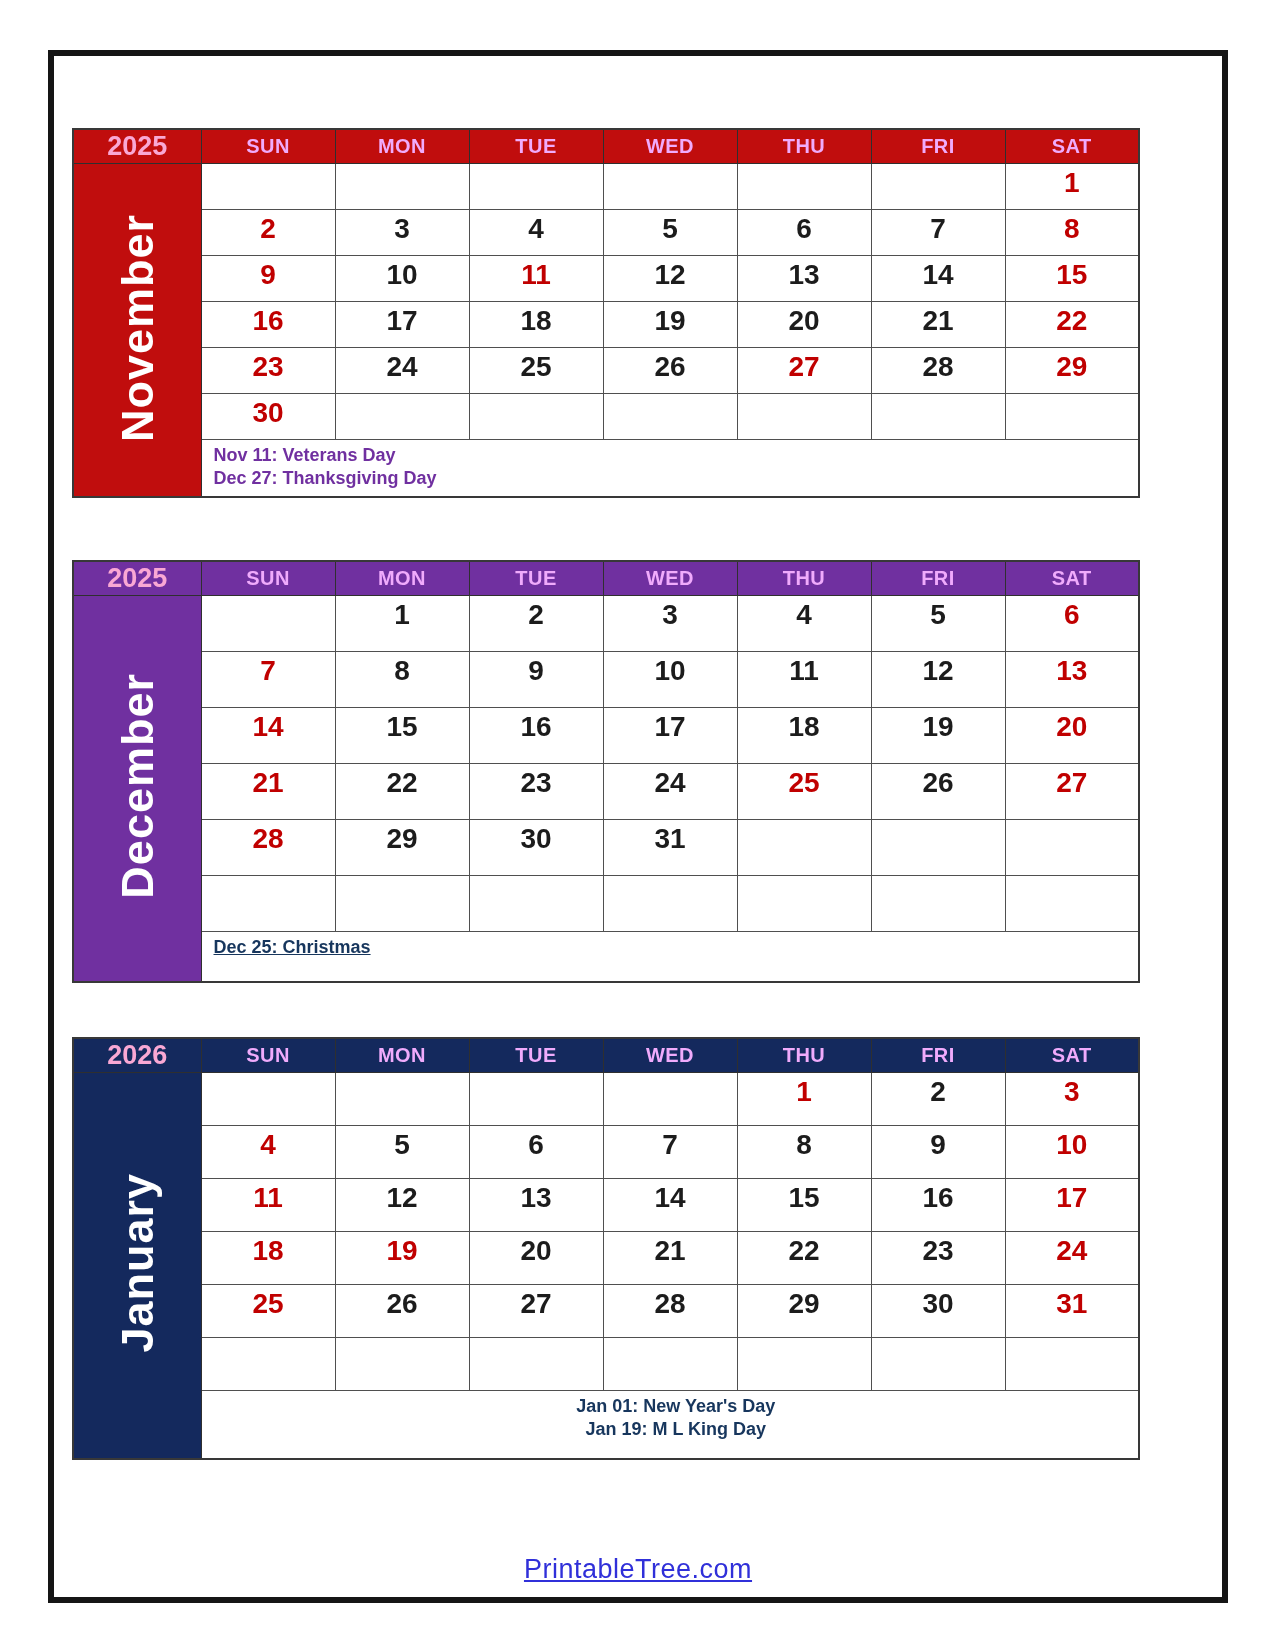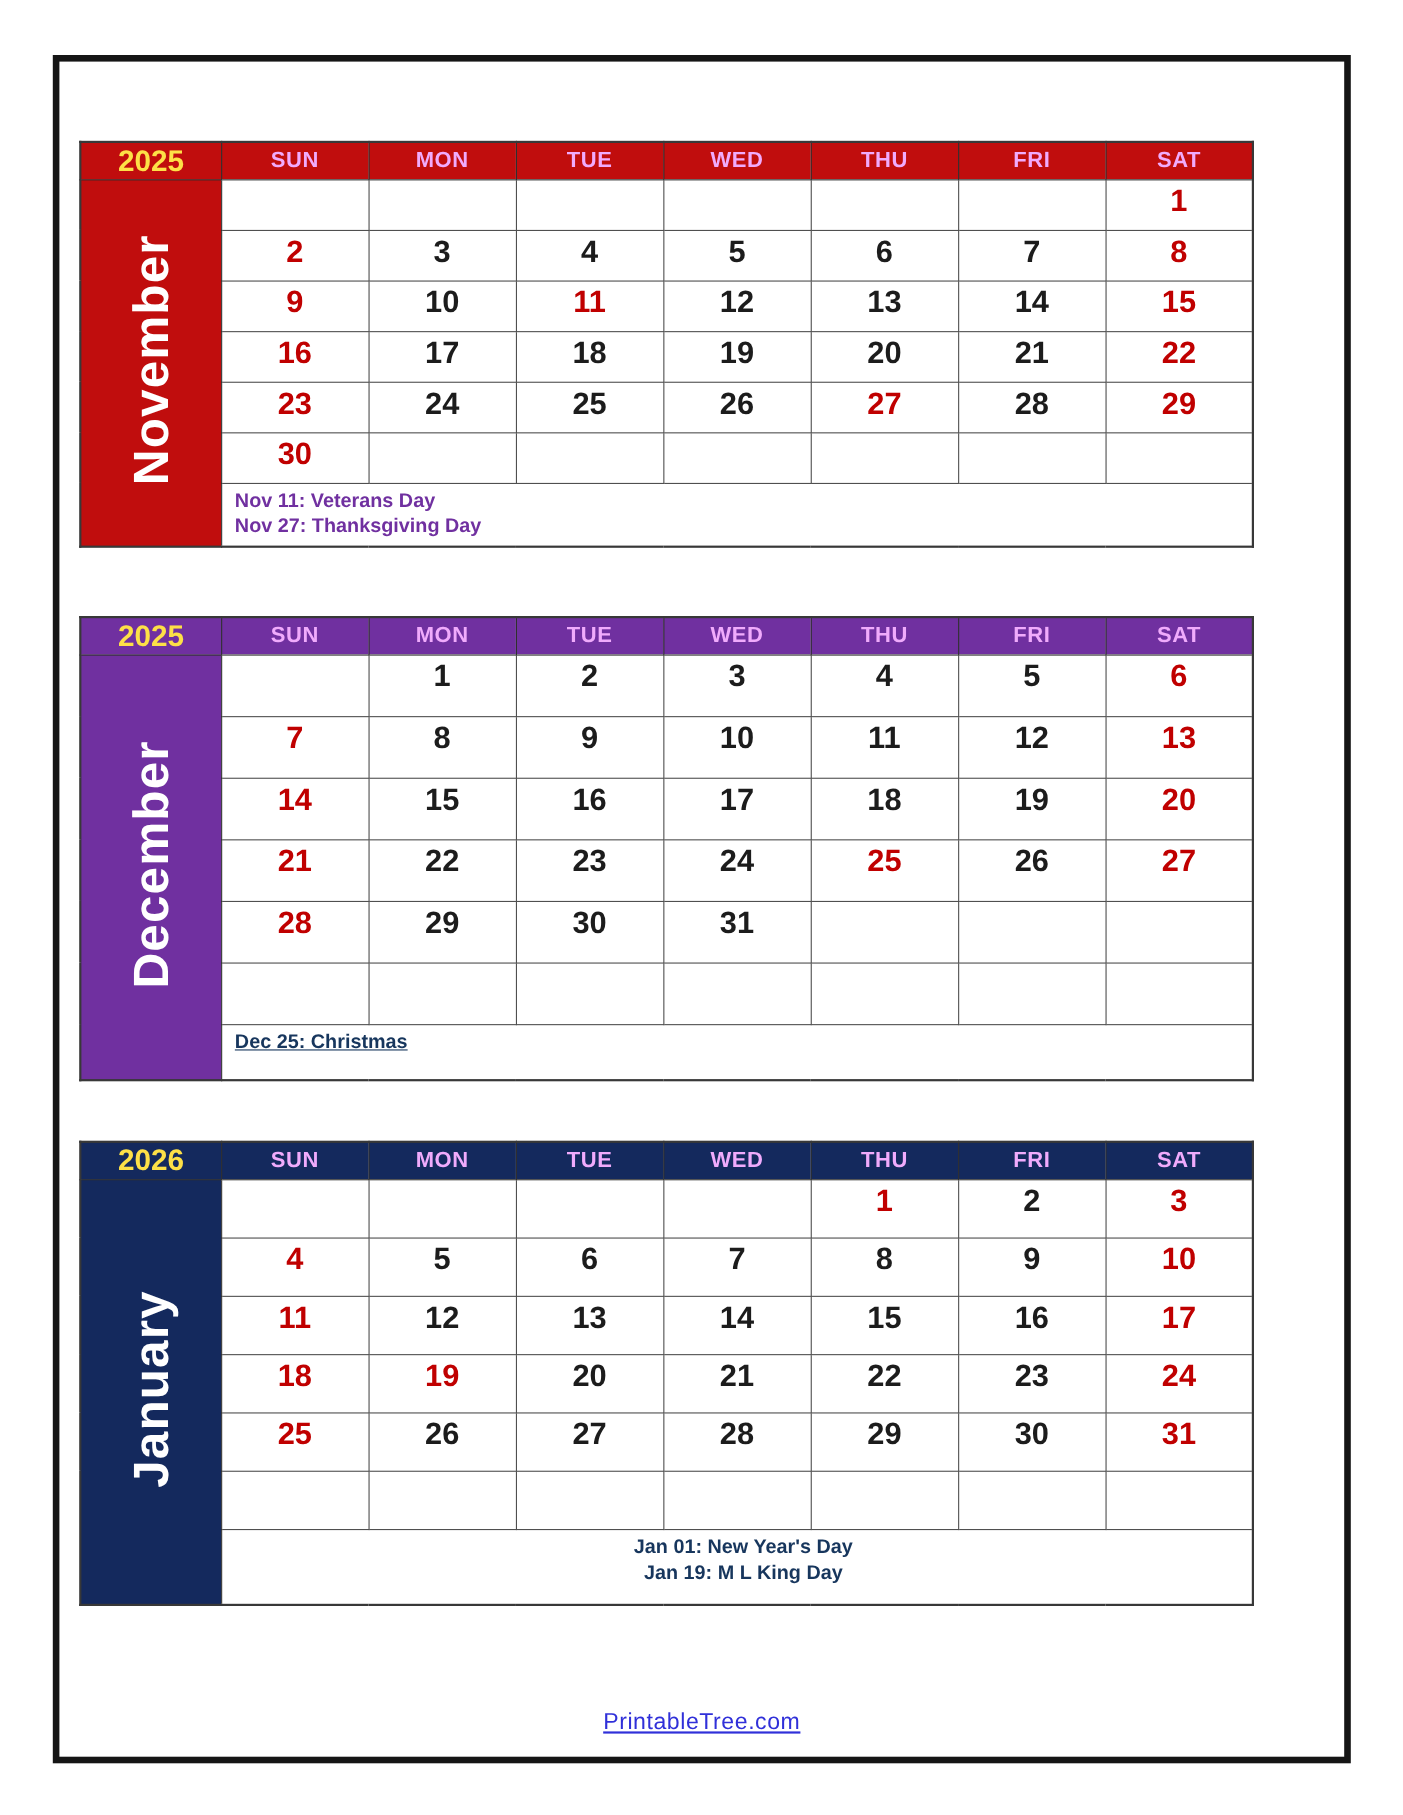--- a/index.html
+++ b/index.html
@@ -20,21 +20,21 @@
   table.cal {
     border-collapse:collapse; table-layout:fixed; width:1066px;
     border:2px solid #383838;
   }
   col.side { width:128px; }
   col.dayc { width:134px; }
 
   th, td { border:1px solid #4f4f4f; }
 
   th.year {
-    background:var(--theme); color:#fde047; height:34px;
+    background:var(--theme); color:#f9a8d4; height:34px;
     font-size:27px; font-weight:bold; text-align:center;
     border:1px solid #2f2f2f;
   }
   th.day {
     background:var(--theme); color:#f0abfc; height:34px;
     font-size:20px; font-weight:bold; text-align:center; letter-spacing:.5px;
     border:1px solid #2f2f2f;
   }
 
   td.sidecell {
@@ -61,21 +61,21 @@
     padding:4px 0 4px 12px;
   }
   .m0 td.holidays { height:58px; }
   .m1 td.holidays { height:51px;text-decoration:underline; }
   .m2 td.holidays { height:69px;text-align:center; }
 
   .footer {
     position:absolute; left:0; top:1498px; width:100%; text-align:center;
   }
   .footer a {
-    color:#3030d9; text-decoration:underline; font-size:21px;
+    color:#3030d9; text-decoration:underline; font-size:27px;
     letter-spacing:.5px; cursor:pointer;
   }
 </style>
 </head>
 <body>
 
 <div class="frame">
 
   <section class="month m0" style="--theme: #c00d0d;">
     <table class="cal">
@@ -153,21 +153,21 @@
             <td class="date"></td>
             <td class="date"></td>
             <td class="date"></td>
             <td class="date"></td>
             <td class="date"></td>
             <td class="date"></td>
           </tr>
           <tr>
             <td class="holidays" colspan="7" style="color: rgb(112, 48, 160);">
               <div>Nov 11: Veterans Day</div>
-              <div>Nov 27: Thanksgiving Day</div>
+              <div>Dec 27: Thanksgiving Day</div>
             </td>
           </tr>
         </tbody>
     </table>
   </section>
 
   <section class="month m1" style="--theme: #7030a0;">
     <table class="cal">
       <colgroup>
           <col class="side">

